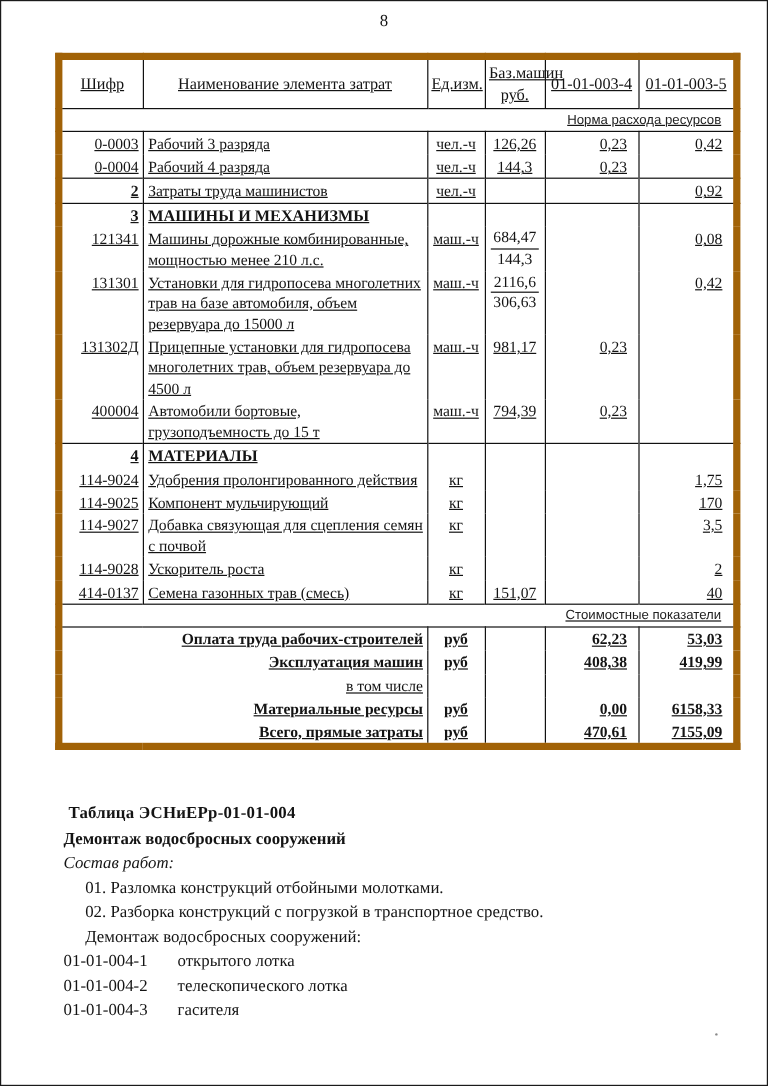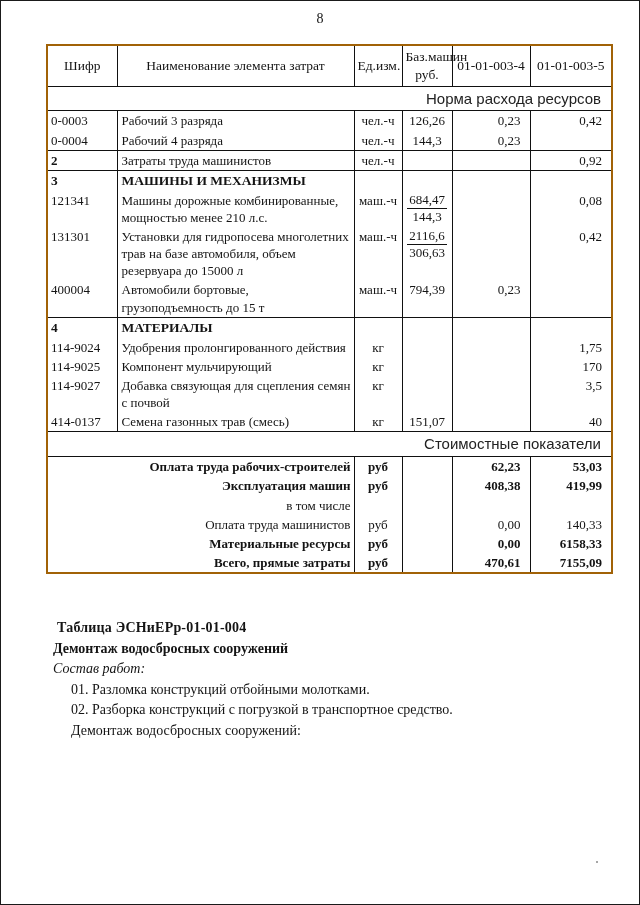--- a/index.html
+++ b/index.html
@@ -17,22 +17,23 @@
     text-align:center;
     font-size:14px;
     padding-top:10px;
     height:24px;
   }
   table.cost-table{
     border-collapse:collapse;
     table-layout:fixed;
     width:565px;
     margin:9px 0 12px 45px;
-    border:2px solid #a16207;
+    border:6px solid #a16207;
     font-size:13px;
+    text-decoration:underline;
   }
   .cost-table col.c-code{width:70px;}
   .cost-table col.c-name{width:237px;}
   .cost-table col.c-unit{width:48px;}
   .cost-table col.c-price{width:50px;}
   .cost-table col.c-v4{width:78px;}
   .cost-table col.c-v5{width:82px;}
   .cost-table th, .cost-table td{
     border-left:1px solid #111;
     padding:1px 3px;
@@ -44,29 +45,29 @@
     font-weight:normal;
     text-align:center;
     vertical-align:middle;
     height:34px;
     border-bottom:1px solid #111;
     font-size:13.5px;
     padding:2px 3px;
   }
   tr.subrow td{
     font-family:"Liberation Sans", sans-serif;
-    font-size:15px;
+    font-size:11px;
     color:#222;
     text-align:right;
     padding:2px 10px 2px 3px;
     border-bottom:1px solid #111;
     border-left:none;
   }
   tbody#cost-body tr.subrow td{border-top:1px solid #111;}
-  td.code{text-align:left;}
+  td.code{text-align:right;}
   td.name{text-align:left;padding-left:4px;}
   td.unit{text-align:center;}
   td.price{text-align:center;}
   td.val{text-align:right;padding-right:9px;}
   tr.sep td{border-top:1px solid #111;}
   tr.section td{font-weight:bold;font-size:13.5px;}
   .bold{font-weight:bold;}
   td.cost-name{text-align:right;padding-left:38px;}
   td.cost-name.minor{padding-left:30px;}
   .frac{display:inline-block;text-align:center;line-height:1.25;}
@@ -159,20 +160,28 @@
       </tr>
       <tr>
         <td class="code">131301</td>
         <td class="name">Установки для гидропосева многолетних трав на базе автомобиля, объем резервуара до 15000 л</td>
         <td class="unit">маш.-ч</td>
         <td class="price"><span class="frac"><span class="num">2116,6</span><span class="den">306,63</span></span></td>
         <td class="val"></td>
         <td class="val">0,42</td>
       </tr>
       <tr>
+        <td class="code">131302Д</td>
+        <td class="name">Прицепные установки для гидропосева многолетних трав, объем резервуара до 4500 л</td>
+        <td class="unit">маш.-ч</td>
+        <td class="price">981,17</td>
+        <td class="val">0,23</td>
+        <td class="val"></td>
+      </tr>
+      <tr>
         <td class="code">400004</td>
         <td class="name">Автомобили бортовые, грузоподъемность до 15 т</td>
         <td class="unit">маш.-ч</td>
         <td class="price">794,39</td>
         <td class="val">0,23</td>
         <td class="val"></td>
       </tr>
       <tr class="sep section">
         <td class="code">4</td>
         <td class="name">МАТЕРИАЛЫ</td>
@@ -197,20 +206,28 @@
         <td class="val"></td>
         <td class="val">170</td>
       </tr>
       <tr>
         <td class="code">114-9027</td>
         <td class="name">Добавка связующая для сцепления семян с почвой</td>
         <td class="unit">кг</td>
         <td class="price"></td>
         <td class="val"></td>
         <td class="val">3,5</td>
+      </tr>
+      <tr>
+        <td class="code">114-9028</td>
+        <td class="name">Ускоритель роста</td>
+        <td class="unit">кг</td>
+        <td class="price"></td>
+        <td class="val"></td>
+        <td class="val">2</td>
       </tr>
       <tr>
         <td class="code">414-0137</td>
         <td class="name">Семена газонных трав (смесь)</td>
         <td class="unit">кг</td>
         <td class="price">151,07</td>
         <td class="val"></td>
         <td class="val">40</td>
       </tr>
     </tbody>
@@ -232,27 +249,20 @@
         <td class="val">408,38</td>
         <td class="val">419,99</td>
       </tr>
       <tr>
         <td class="cost-name minor" colspan="2">в том числе</td>
         <td class="unit"></td>
         <td class="price"></td>
         <td class="val"></td>
         <td class="val"></td>
       </tr>
-      <tr>
-        <td class="cost-name minor" colspan="2">Оплата труда машинистов</td>
-        <td class="unit">руб</td>
-        <td class="price"></td>
-        <td class="val">0,00</td>
-        <td class="val">140,33</td>
-      </tr>
       <tr class="bold">
         <td class="cost-name" colspan="2">Материальные ресурсы</td>
         <td class="unit">руб</td>
         <td class="price"></td>
         <td class="val">0,00</td>
         <td class="val">6158,33</td>
       </tr>
       <tr class="bold">
         <td class="cost-name" colspan="2">Всего, прямые затраты</td>
         <td class="unit">руб</td>
@@ -263,16 +273,30 @@
     </tbody>
 </table>
 
 <div class="footer">
   <div class="line tbl-label bold">Таблица  ЭСНиЕРр-01-01-004</div>
   <div class="line center bold">Демонтаж водосбросных сооружений</div>
   <div class="line center italic">Состав работ:</div>
   <div class="line work-item">01. Разломка конструкций отбойными молотками.</div>
   <div class="line work-item">02. Разборка конструкций с погрузкой в транспортное средство.</div>
   <div class="line group-label">Демонтаж водосбросных сооружений:</div>
+  <div id="sub-items">
+      <div class="line sub-item">
+        <span class="si-code">01-01-004-1</span>
+        <span class="si-name">открытого лотка</span>
+      </div>
+      <div class="line sub-item">
+        <span class="si-code">01-01-004-2</span>
+        <span class="si-name">телескопического лотка</span>
+      </div>
+      <div class="line sub-item">
+        <span class="si-code">01-01-004-3</span>
+        <span class="si-name">гасителя</span>
+      </div>
+    </div>
 
 </div>
 
 <div class="speck"></div>
 
 </body></html>

